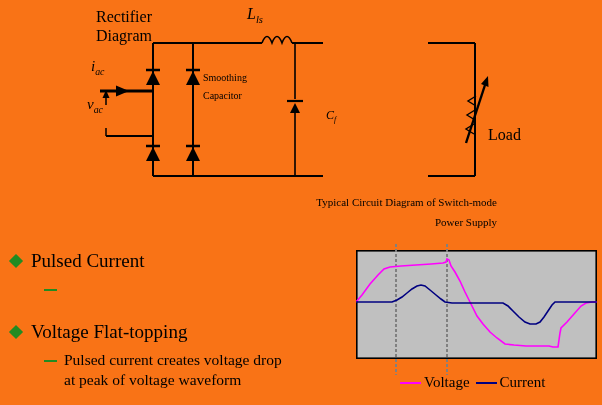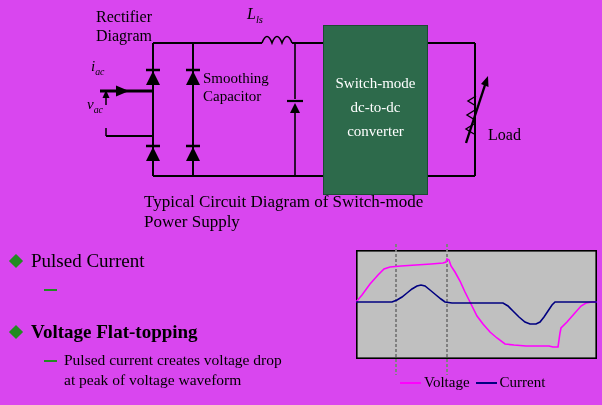--- a/index.html
+++ b/index.html
@@ -1,32 +1,32 @@
 <!DOCTYPE html>
 <html><head>
 <meta charset="utf-8">
 <style>
   html,body{margin:0;padding:0;background:#fff;}
   .slide{
-    position:relative;width:602px;height:405px;background:#d946ef;overflow:hidden;
+    position:relative;width:602px;height:405px;background:#f97316;overflow:hidden;
     font-family:"Liberation Serif","DejaVu Serif",serif;color:#000;
   }
   .abs{position:absolute;}
   .lbl{white-space:nowrap;line-height:1.18;}
   .ital{font-style:italic;}
   .sub{font-size:0.66em;}
   
   .converter{
     left:323px;top:25px;width:105px;height:170px;
     display:flex;flex-direction:column;justify-content:center;align-items:center;
     text-align:center;font-size:15px;line-height:24px;padding-bottom:6px;box-sizing:border-box;
     border:1px solid #1d4a33;
   }
   
-  .caption{left:144px;top:192px;width:366px;text-align:left;font-size:17px;line-height:20px;}
+  .caption{left:131px;top:192px;width:366px;text-align:right;font-size:11px;line-height:20px;}
   
   .b-title{font-size:19px;line-height:22px;}
   .b-sub{font-size:15.5px;line-height:20px;}
   .diamond{width:10px;height:10px;transform:rotate(45deg);display:inline-block;}
   .dash{width:13px;height:2px;display:inline-block;}
   
   .chart-svg{left:356px;top:244px;}
   .legend{left:400px;top:374px;display:flex;align-items:center;font-size:15px;}
   .legend .swatch{width:21px;height:2px;display:inline-block;margin:0 3px 0 6px;}
   svg{display:block;}
@@ -101,49 +101,44 @@
   </div>
 
   <div class="abs lbl ital" style="left:91px;top:58px;font-size:15px;">
     <span>i</span><sub class="sub">ac</sub>
   </div>
 
   <div class="abs lbl ital" style="left:87px;top:96px;font-size:15px;">
     <span>v</span><sub class="sub">ac</sub>
   </div>
 
-  <div class="abs lbl" style="left:203px;top:69px;font-size:15px;line-height:18px;">
+  <div class="abs lbl" style="left:203px;top:69px;font-size:10px;line-height:18px;">
     <div>Smoothing</div>
     <div>Capacitor</div>
   </div>
 
   <div class="abs lbl ital" style="left:298px;top:108px;font-size:12px;margin-left:28px;">
     <span>C</span><sub class="sub">f</sub>
   </div>
 
-  <div class="abs converter" style="background-color: rgb(45, 106, 75);">
-    <div style="color: rgb(255, 255, 255);">Switch-mode</div>
-    <div style="color: rgb(255, 255, 255);">dc-to-dc</div>
-    <div style="color: rgb(255, 255, 255);">converter</div>
-  </div>
 
   <div class="abs lbl" style="left:488px;top:126px;font-size:16px;">Load</div>
 
   <div class="abs caption">
     <div>Typical Circuit Diagram of Switch-mode</div>
     <div>Power Supply</div>
   </div>
 
   <span class="abs diamond" style="left: 11px; top: 256px; background-color: rgb(34, 139, 34);"></span>
   <div class="abs lbl b-title" style="left:31px;top:250px;">Pulsed Current</div>
 
   <span class="abs dash" style="left: 44px; top: 289px; background-color: rgb(34, 139, 34);"></span>
 
   <span class="abs diamond" style="left: 11px; top: 327px; background-color: rgb(34, 139, 34);"></span>
-  <div class="abs lbl b-title" style="left:31px;top:321px;font-weight:bold;">Voltage Flat-topping</div>
+  <div class="abs lbl b-title" style="left:31px;top:321px;">Voltage Flat-topping</div>
 
   <span class="abs dash" style="left: 44px; top: 360px; background-color: rgb(34, 139, 34);"></span>
   <div class="abs lbl b-sub" style="left:64px;top:350px;">
     <div>Pulsed current creates voltage drop</div>
     <div>at peak of voltage waveform</div>
   </div>
 
   <svg class="abs chart-svg" width="241" height="132" viewBox="0 0 241 132">
     <rect x="0.8" y="6.8" width="239.4" height="107.4" fill="#c0c0c0" stroke="#000" stroke-width="1.6"></rect>
 

